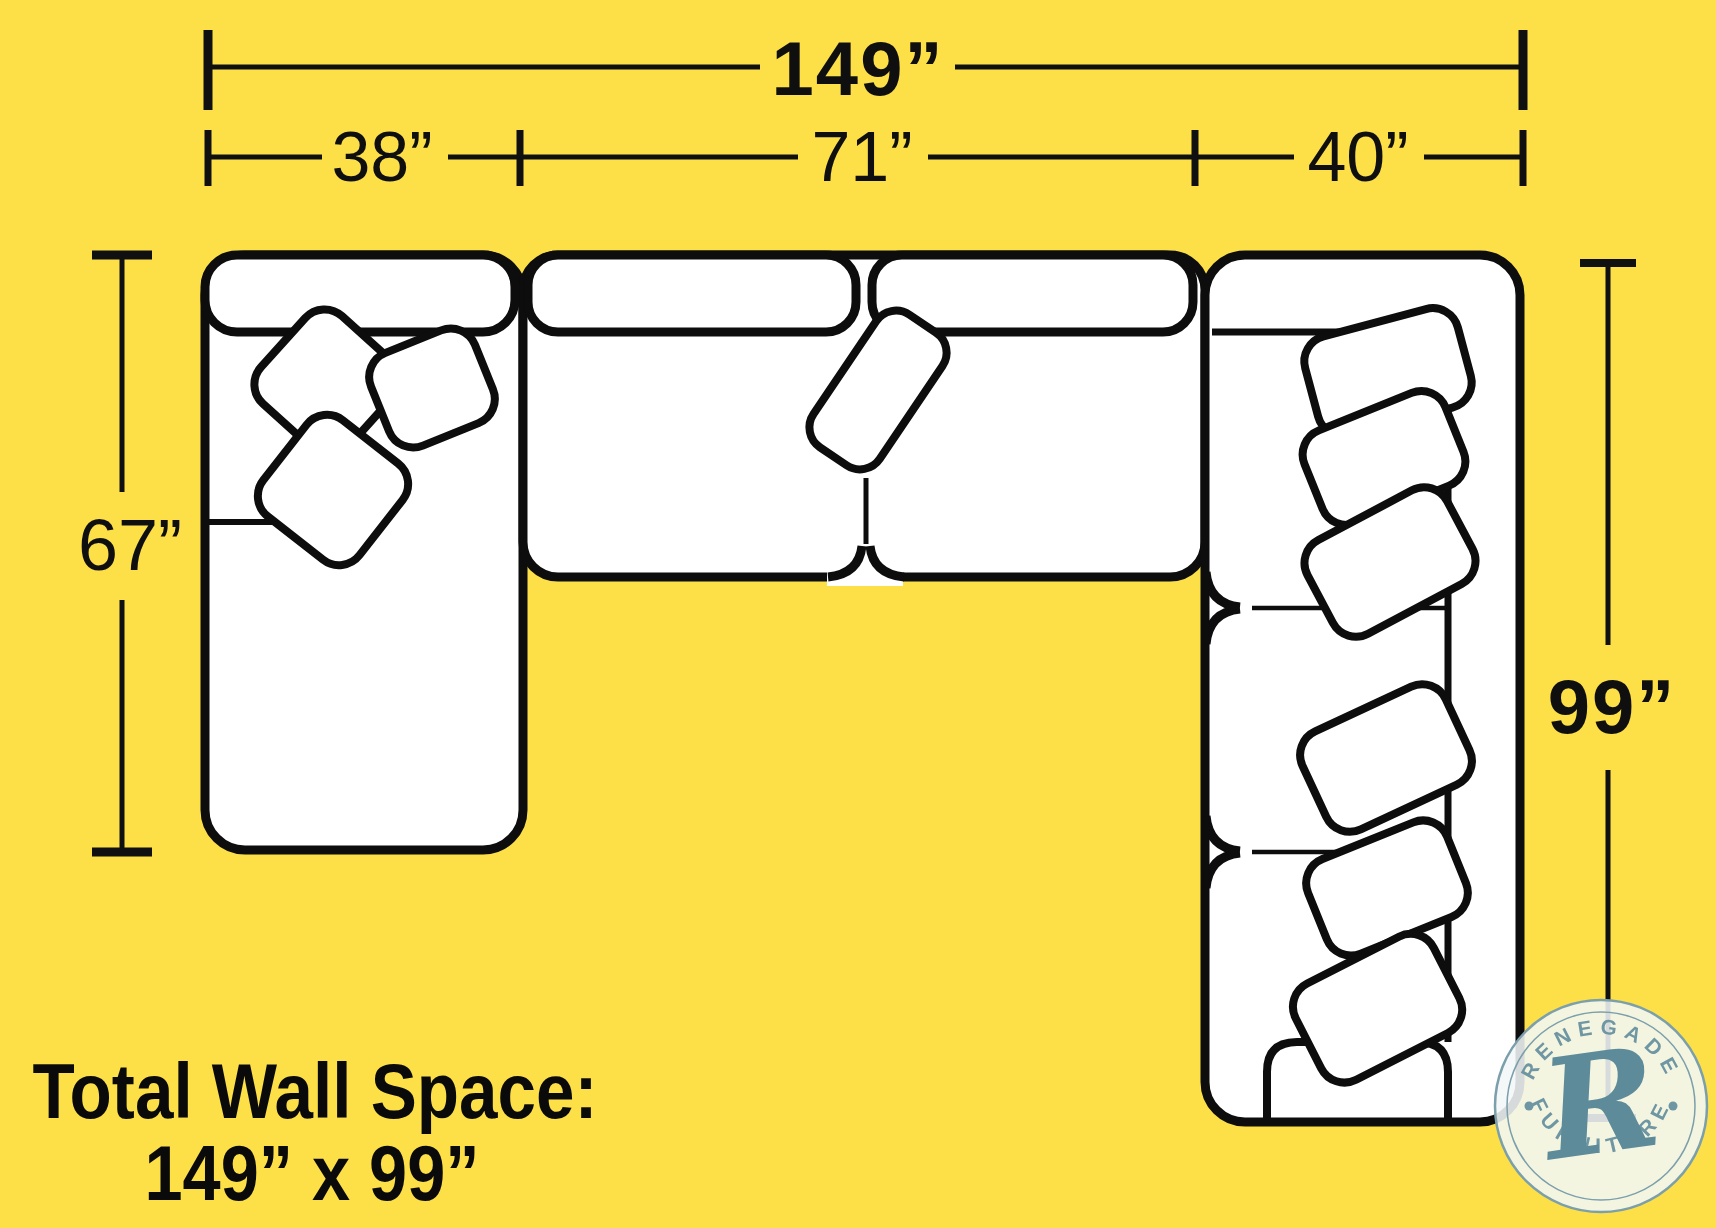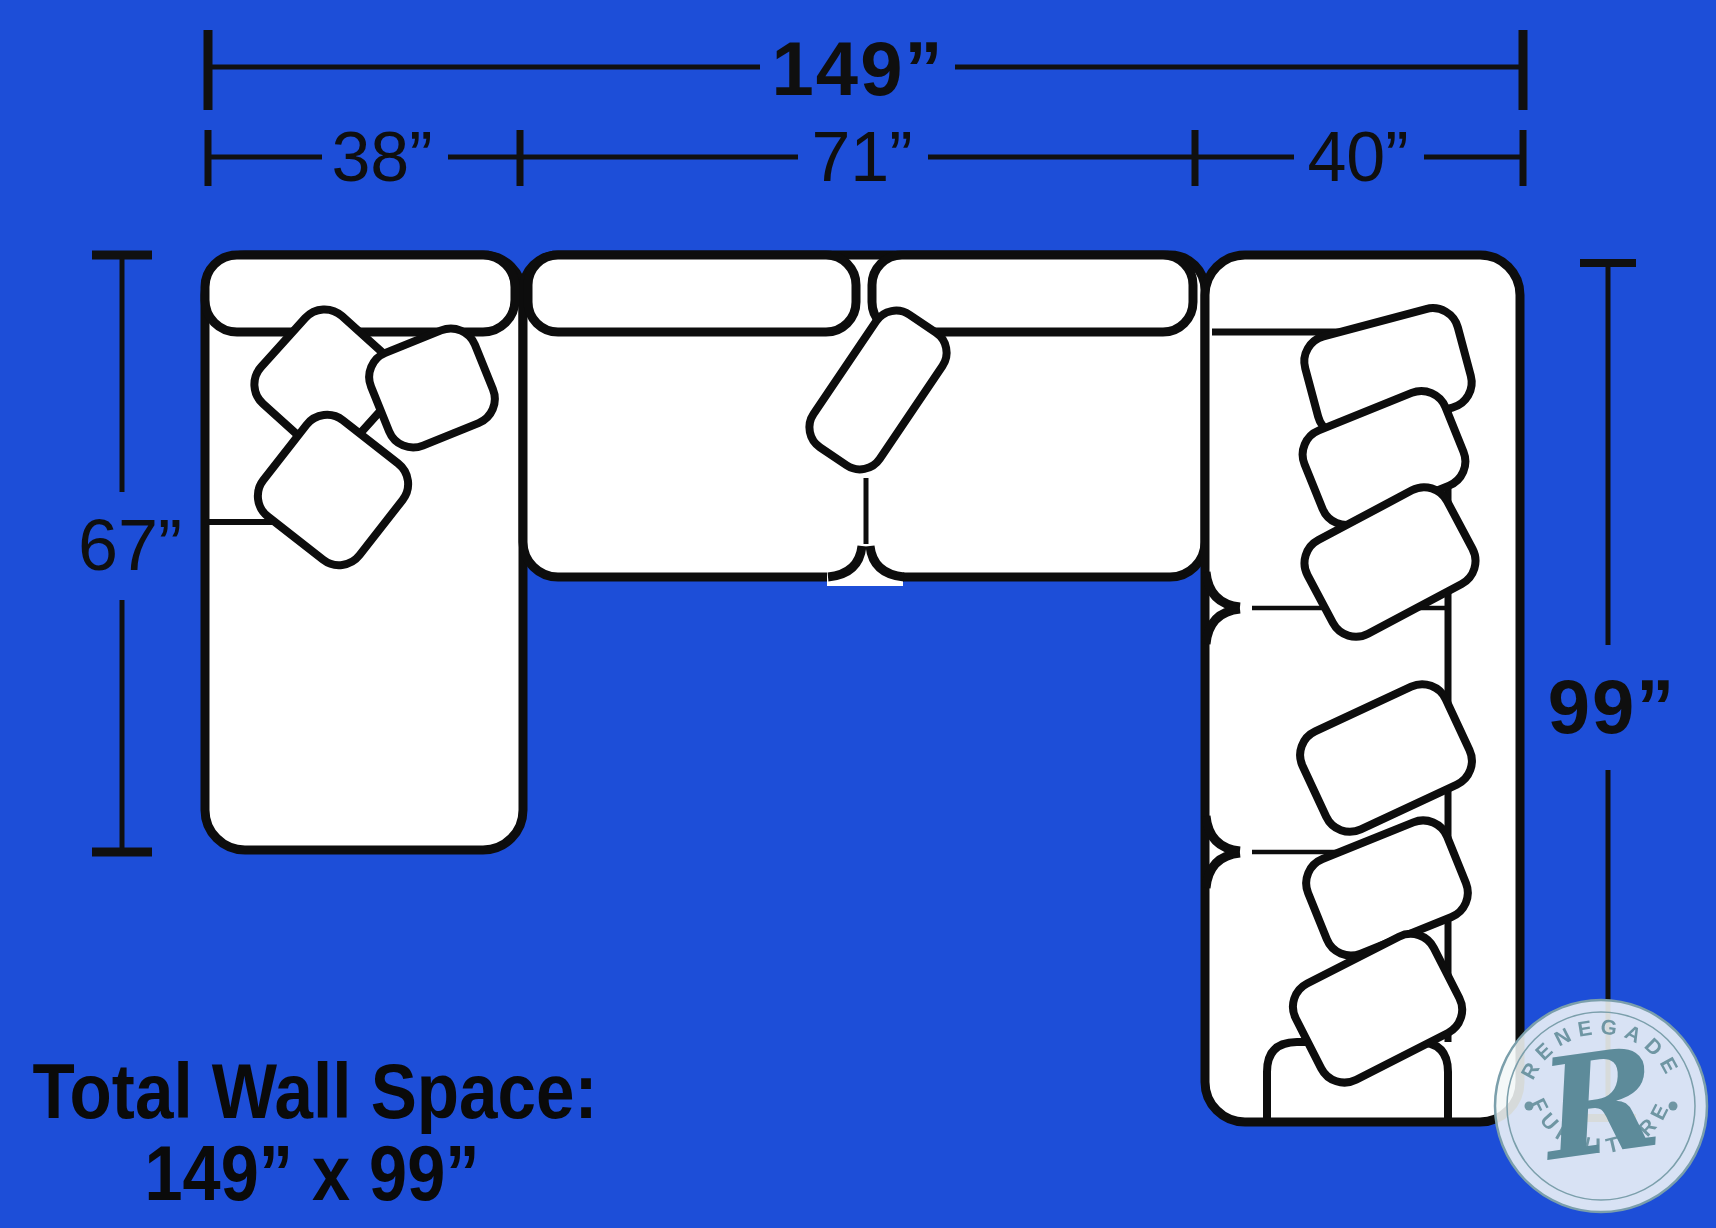--- a/index.html
+++ b/index.html
@@ -1,16 +1,16 @@
 <!DOCTYPE html>
 <html><head>
 <meta charset="utf-8">
 <style>
   html,body{margin:0;padding:0;background:#fff;}
-  #stage{position:relative;width:1716px;height:1228px;background:#1d4ed8;overflow:hidden;
+  #stage{position:relative;width:1716px;height:1228px;background:#fde047;overflow:hidden;
          font-family:"Liberation Sans", sans-serif;text-decoration:underline;}
   svg{position:absolute;left:0;top:0;}
   .dimline{stroke:#101010;fill:none;}
   .sofa{stroke:#0d0d0d;fill:#ffffff;}
   .sofa-line{stroke:#0d0d0d;fill:none;}
   .dim-label{fill:#0f0f0f;}
   .dim-bold{font-weight:bold;}
   .footer-text{fill:#0a0a0a;font-weight:bold;}
   .wm-text{fill:#6f96a3;font-weight:bold;letter-spacing:7px;font-size:21px;}
   .wm-mono{fill:#5d8b9a;font-family:"DejaVu Serif",serif;font-style:italic;font-weight:bold;font-size:138px;}

